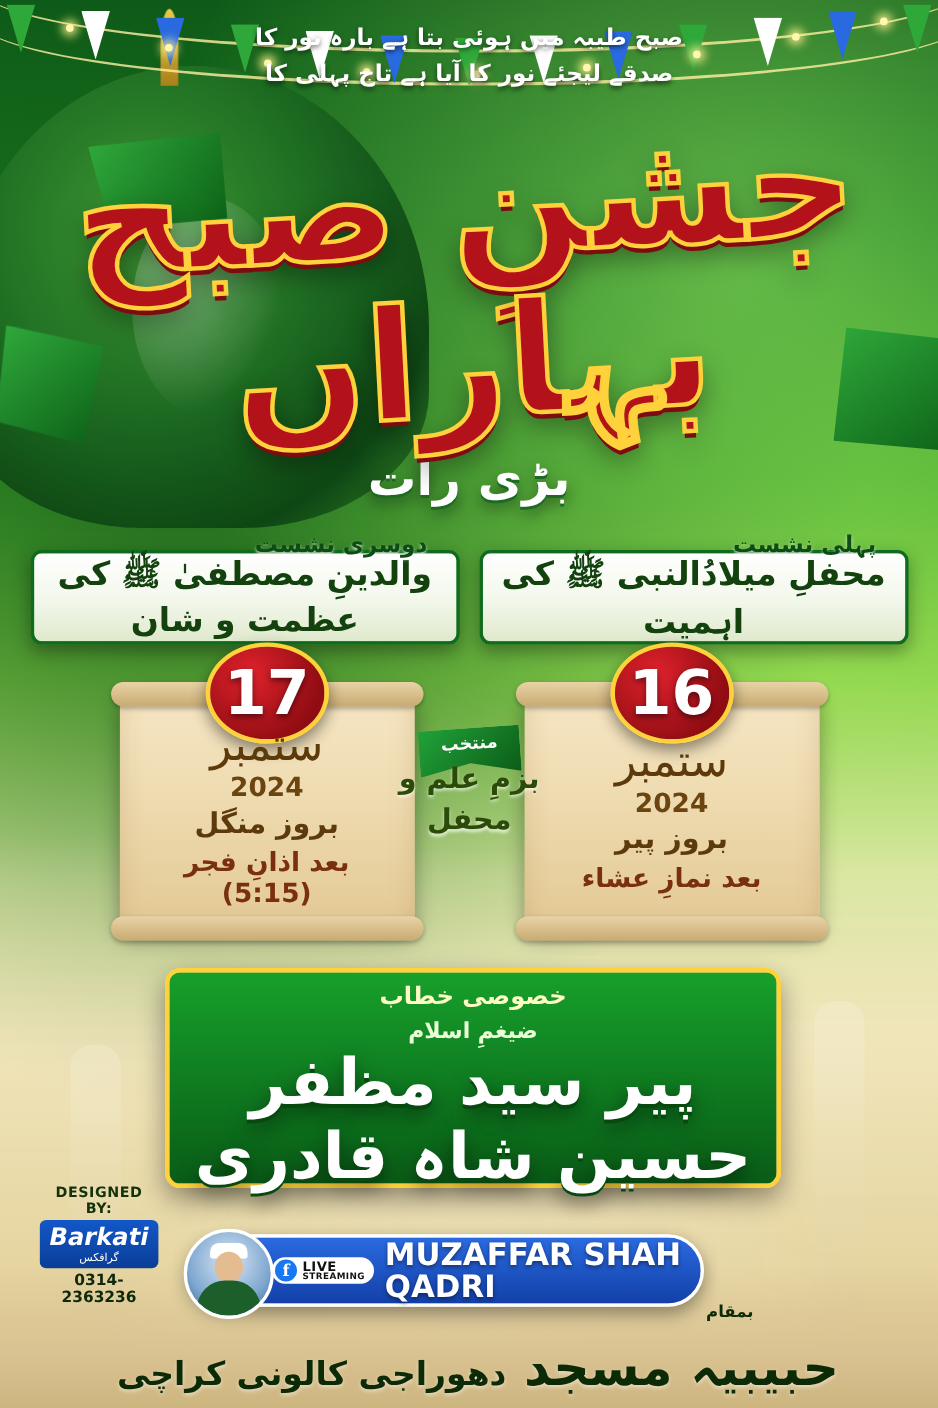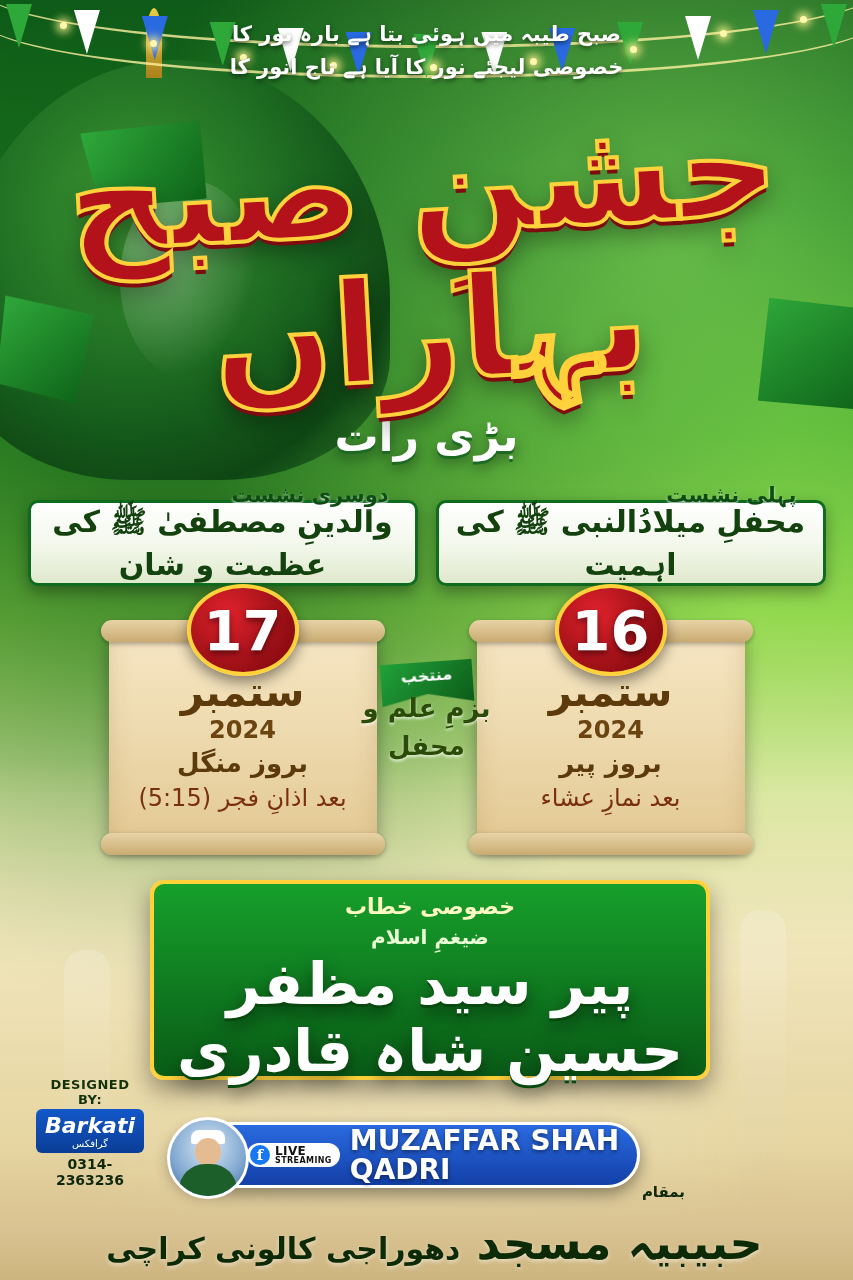--- a/index.html
+++ b/index.html
@@ -154,24 +154,24 @@
     border-radius: 12px;
     box-shadow: 0 2px 5px rgba(0,0,0,.3);
   }
   .scroll:before { top: -10px; }
   .scroll:after { bottom: -10px; }
   .scroll-inner {
     position: absolute; inset: 24px 16px 18px 16px;
     display: flex; flex-direction: column; align-items: center; justify-content: center;
     text-align: center; color: #4a2d08;
   }
-  .scroll-month { font-size: 40px; font-weight: 700; color: #5d3a0b; line-height: 1.1; }
+  .scroll-month { font-size: 40px; font-weight: 400; color: #5d3a0b; line-height: 1.1; }
   .scroll-year { font-size: 24px; font-weight: 900; color: #6b4410; margin-top: 2px;}
   .scroll-day { font-size: 26px; font-weight: 900; color: #5d3a0b; margin-top: 4px; }
-  .scroll-time { font-size: 24px; font-weight: 400; color: #7a3010; margin-top: 6px; }
+  .scroll-time { font-size: 24px; font-weight: 700; color: #7a3010; margin-top: 6px; }
   .daybadge {
     position: absolute; top: -46px; left: 50%; transform: translateX(-50%);
     width: 112px; height: 92px; border-radius: 50%;
     background: radial-gradient(circle at 35% 30%, #e0222c, #8e0c12 75%);
     border: 4px solid #ffd23b;
     box-shadow: 0 6px 14px rgba(0,0,0,.45);
     display: flex; align-items: center; justify-content: center;
     color: #fff; font-size: 56px; font-weight: 900;
     text-shadow: 0 3px 6px rgba(0,0,0,.5);
   }
@@ -320,21 +320,21 @@
     <div class="lamp" style="left:330px; top:62px"></div>
     <div class="lamp" style="left:430px; top:64px"></div>
     <div class="lamp" style="left:530px; top:58px"></div>
     <div class="lamp" style="left:630px; top:46px"></div>
     <div class="lamp" style="left:720px; top:30px"></div>
     <div class="lamp" style="left:800px; top:16px"></div>
   </div>
 
   <div class="couplet">
     <div>صبح طیبہ میں ہوئی بتا ہے بارہ نور کا</div>
-    <div>خصوصی لیجئے نور کا آیا ہے تاج انور کا</div>
+    <div>صدقے لیجئے نور کا آیا ہے تاج پہلی کا</div>
   </div>
 
   <div class="title-block">
     <div class="title-main">جشنِ صبح بہاراں</div>
     <div class="title-sub">بڑی رات</div>
   </div>
 
   <div class="sessions">
     <div class="session">
       <div class="s-tag">پہلی نشست</div>

